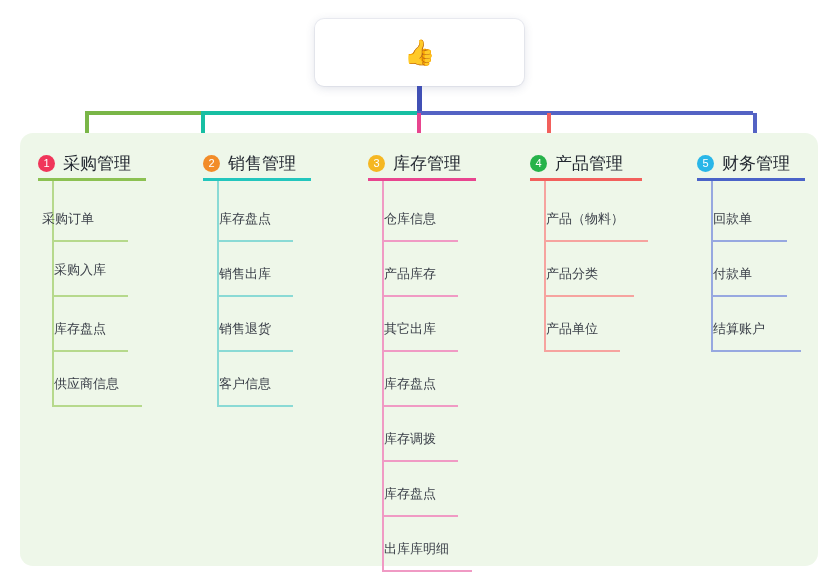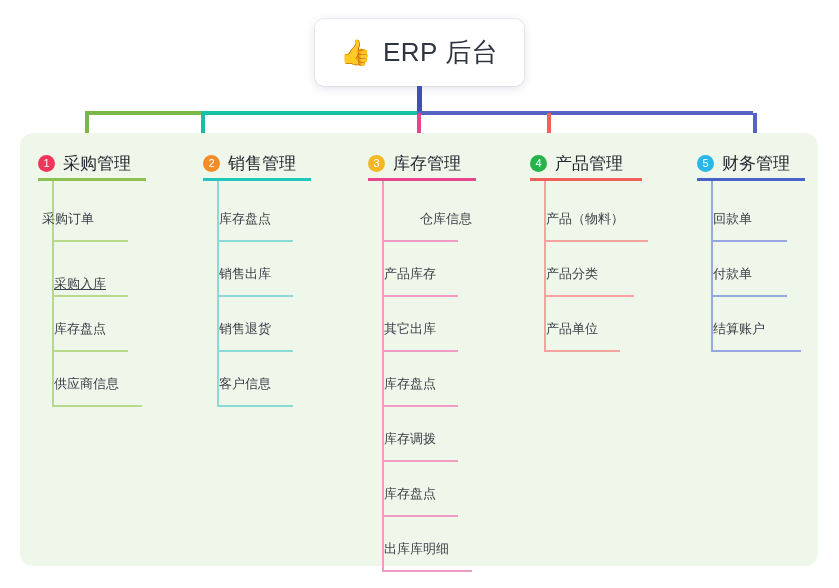--- a/index.html
+++ b/index.html
@@ -56,21 +56,20 @@
   .leaf-rule{position:absolute;height:2px;}
 </style>
 </head>
 <body>
 
 <div id="stage">
 
   <div class="root-card">
     <div class="root-inner">
       <span class="root-icon">👍</span>
-      <span class="root-title">ERP 后台</span>
     </div>
   </div>
 
   <div class="stem" style="background: rgb(65, 80, 181);"></div>
 
   <div id="connectors">
       <div class="barseg" style="left: 85px; width: 116px; background: rgb(122, 182, 72);"></div>
       <div class="barseg" style="left: 201px; width: 216px; background: rgb(23, 191, 163);"></div>
       <div class="barseg" style="left: 417px; width: 336px; background: rgb(84, 99, 196);"></div>
       <div class="drop" style="left: 85px; height: 28px; background: rgb(122, 182, 72);"></div>
@@ -88,21 +87,21 @@
           <span class="badge" style="background: rgb(240, 54, 90);">1</span>
           <span class="col-title">采购管理</span>
         </div>
         <div class="head-rule" style="top: 178px; width: 108px; background: rgb(140, 193, 82);"></div>
         <div class="rail" style="left: 14px; top: 181px; height: 226px; background: rgb(182, 217, 140);"></div>
         <div class="leaf" style="left: 0px; top: 200px; width: 92px; height: 42px;">
           <div class="leaf-text" style="left: 4px; top: 10px;">采购订单</div>
           <div class="leaf-rule" style="left: 14px; top: 40px; width: 76px; background: rgb(182, 217, 140);"></div>
         </div>
         <div class="leaf" style="left: 0px; top: 255px; width: 92px; height: 42px;">
-          <div class="leaf-text" style="left: 16px; top: 20px; text-decoration: underline;">采购入库</div>
+          <div class="leaf-text" style="left: 16px; top: 6px;">采购入库</div>
           <div class="leaf-rule" style="left: 14px; top: 40px; width: 76px; background: rgb(182, 217, 140);"></div>
         </div>
         <div class="leaf" style="left: 0px; top: 310px; width: 92px; height: 42px;">
           <div class="leaf-text" style="left: 16px; top: 10px;">库存盘点</div>
           <div class="leaf-rule" style="left: 14px; top: 40px; width: 76px; background: rgb(182, 217, 140);"></div>
         </div>
         <div class="leaf" style="left: 0px; top: 365px; width: 106px; height: 42px;">
           <div class="leaf-text" style="left: 16px; top: 10px;">供应商信息</div>
           <div class="leaf-rule" style="left: 14px; top: 40px; width: 90px; background: rgb(182, 217, 140);"></div>
         </div>
@@ -132,21 +131,21 @@
         </div>
       </div>
       <div class="col" style="left: 368px; top: 0px;">
         <div class="col-head" style="position: absolute; top: 148px; left: 0px;">
           <span class="badge" style="background: rgb(245, 183, 34);">3</span>
           <span class="col-title">库存管理</span>
         </div>
         <div class="head-rule" style="top: 178px; width: 108px; background: rgb(232, 69, 143);"></div>
         <div class="rail" style="left: 14px; top: 181px; height: 391px; background: rgb(240, 154, 196);"></div>
         <div class="leaf" style="left: 0px; top: 200px; width: 92px; height: 42px;">
-          <div class="leaf-text" style="left: 16px; top: 10px; margin-left: 36px;">仓库信息</div>
+          <div class="leaf-text" style="left: 16px; top: 10px;">仓库信息</div>
           <div class="leaf-rule" style="left: 14px; top: 40px; width: 76px; background: rgb(240, 154, 196);"></div>
         </div>
         <div class="leaf" style="left: 0px; top: 255px; width: 92px; height: 42px;">
           <div class="leaf-text" style="left: 16px; top: 10px;">产品库存</div>
           <div class="leaf-rule" style="left: 14px; top: 40px; width: 76px; background: rgb(240, 154, 196);"></div>
         </div>
         <div class="leaf" style="left: 0px; top: 310px; width: 92px; height: 42px;">
           <div class="leaf-text" style="left: 16px; top: 10px;">其它出库</div>
           <div class="leaf-rule" style="left: 14px; top: 40px; width: 76px; background: rgb(240, 154, 196);"></div>
         </div>

